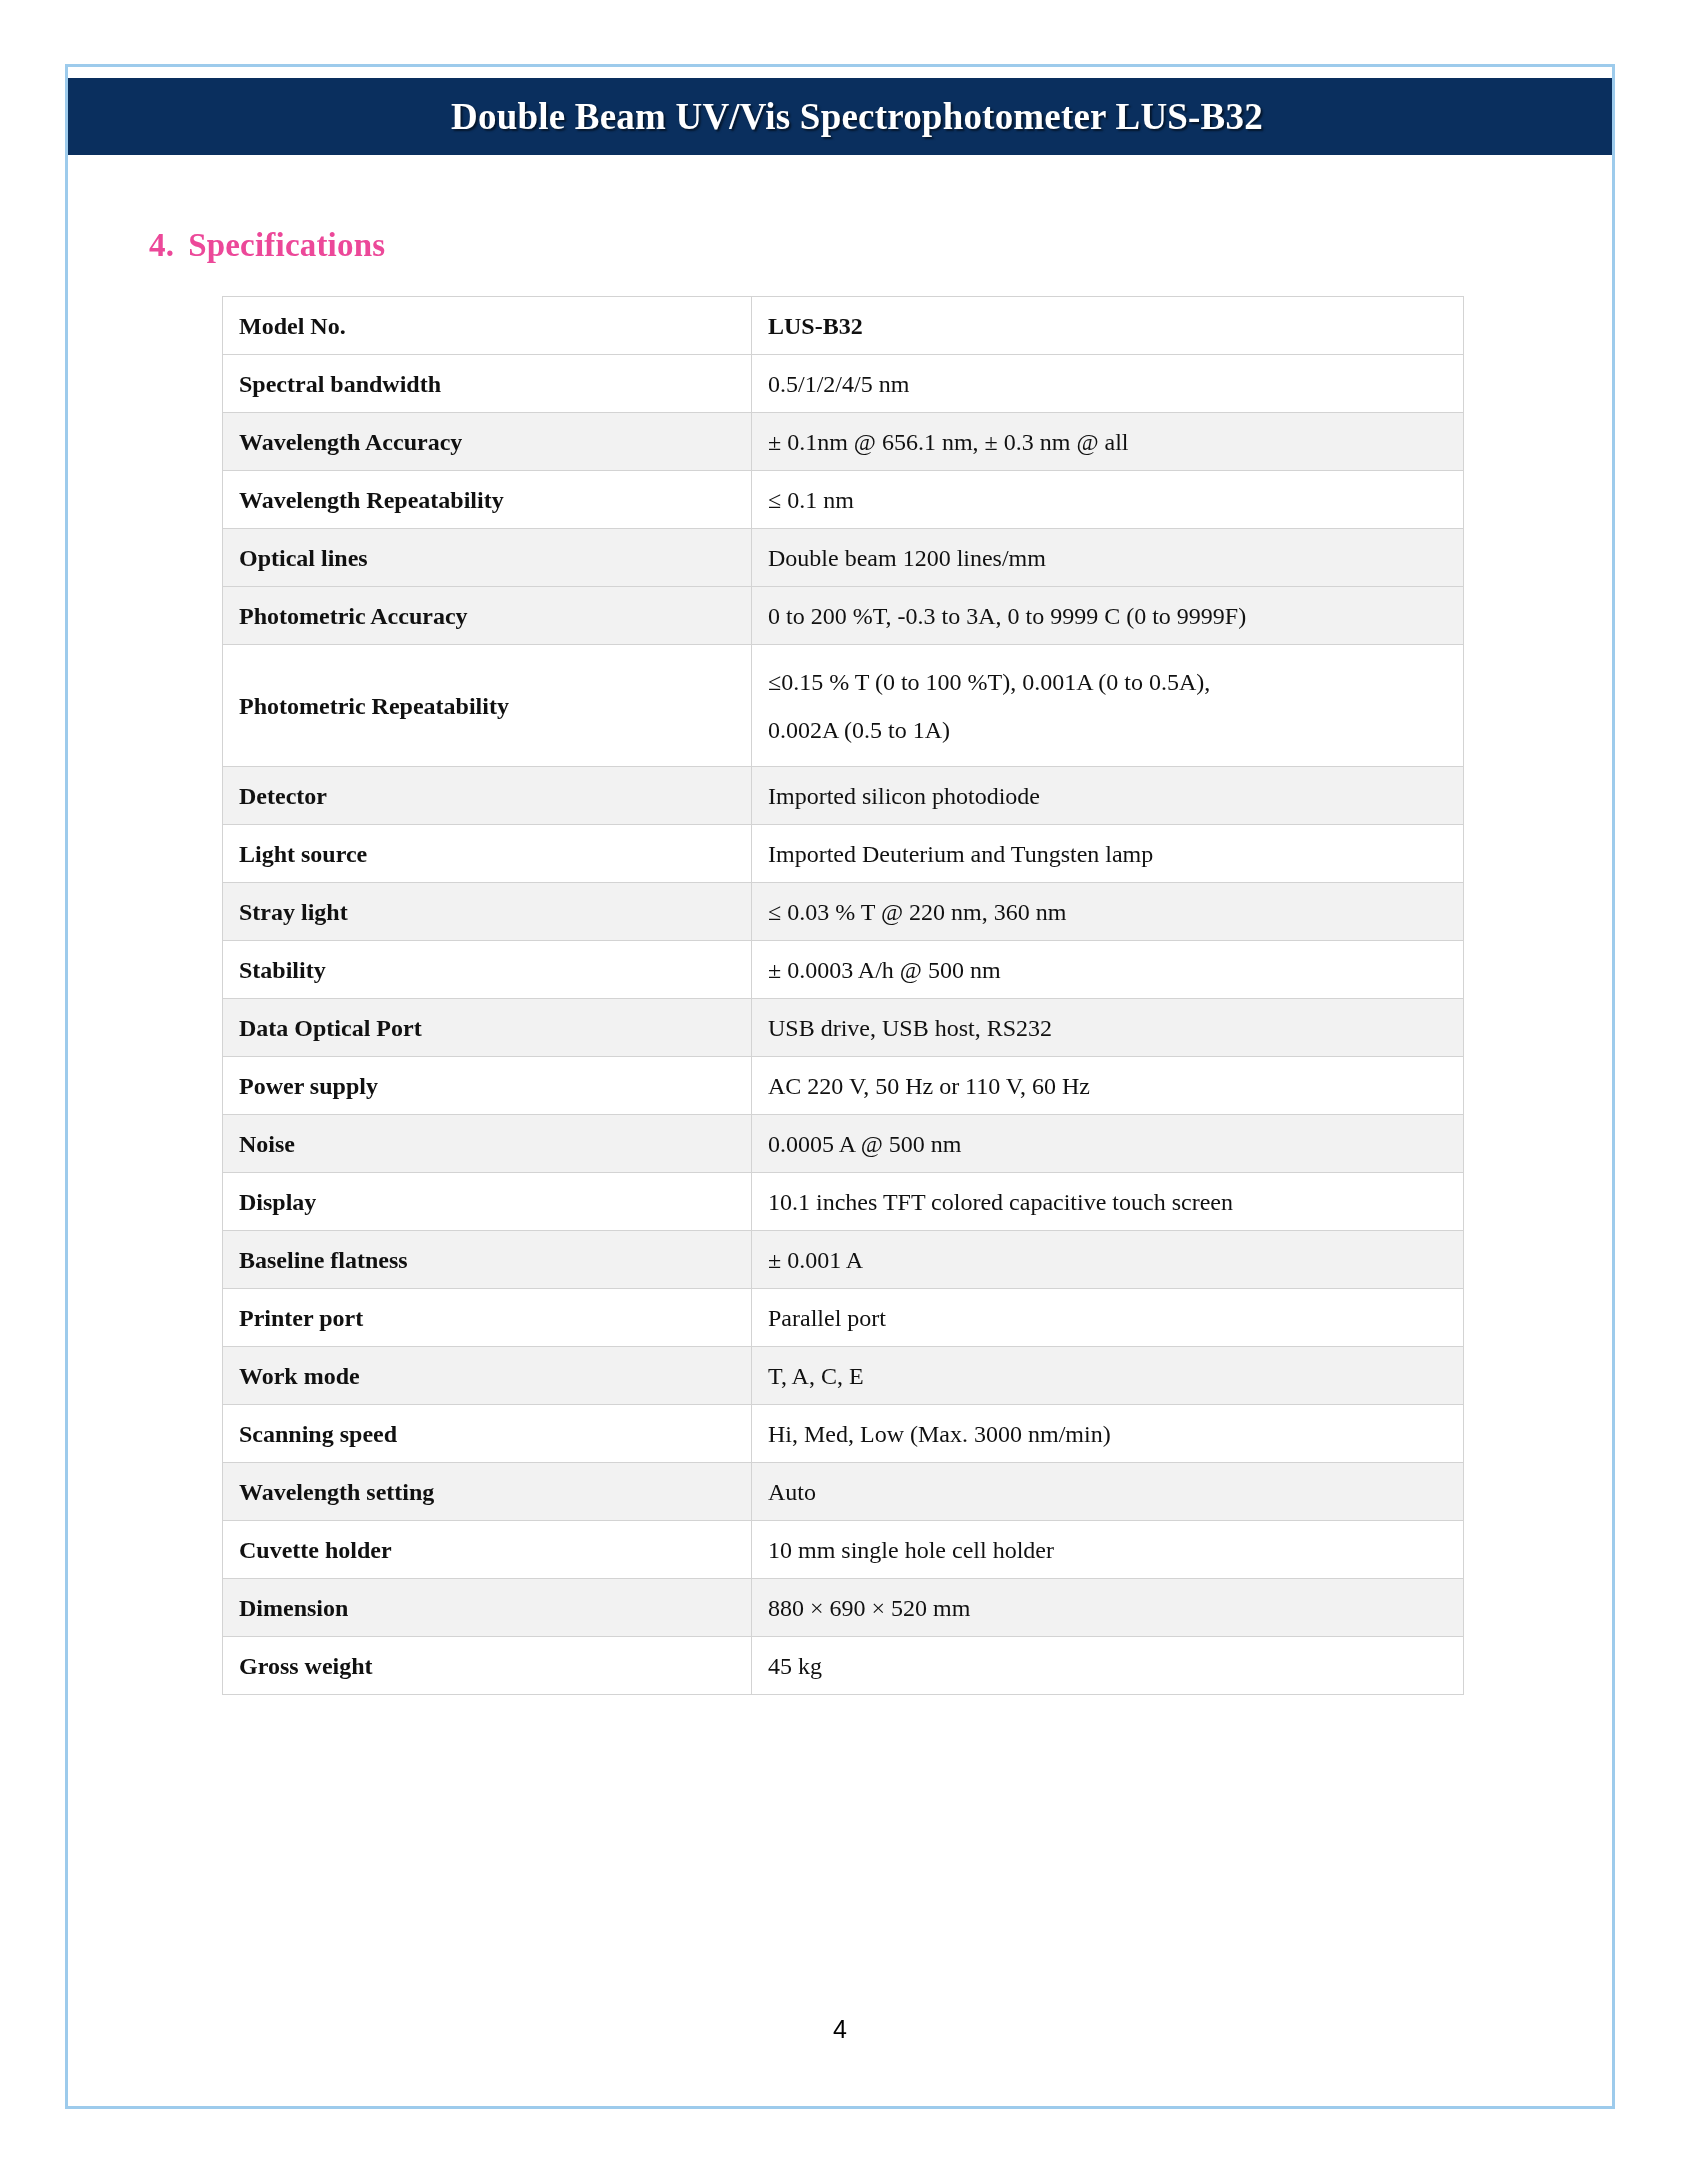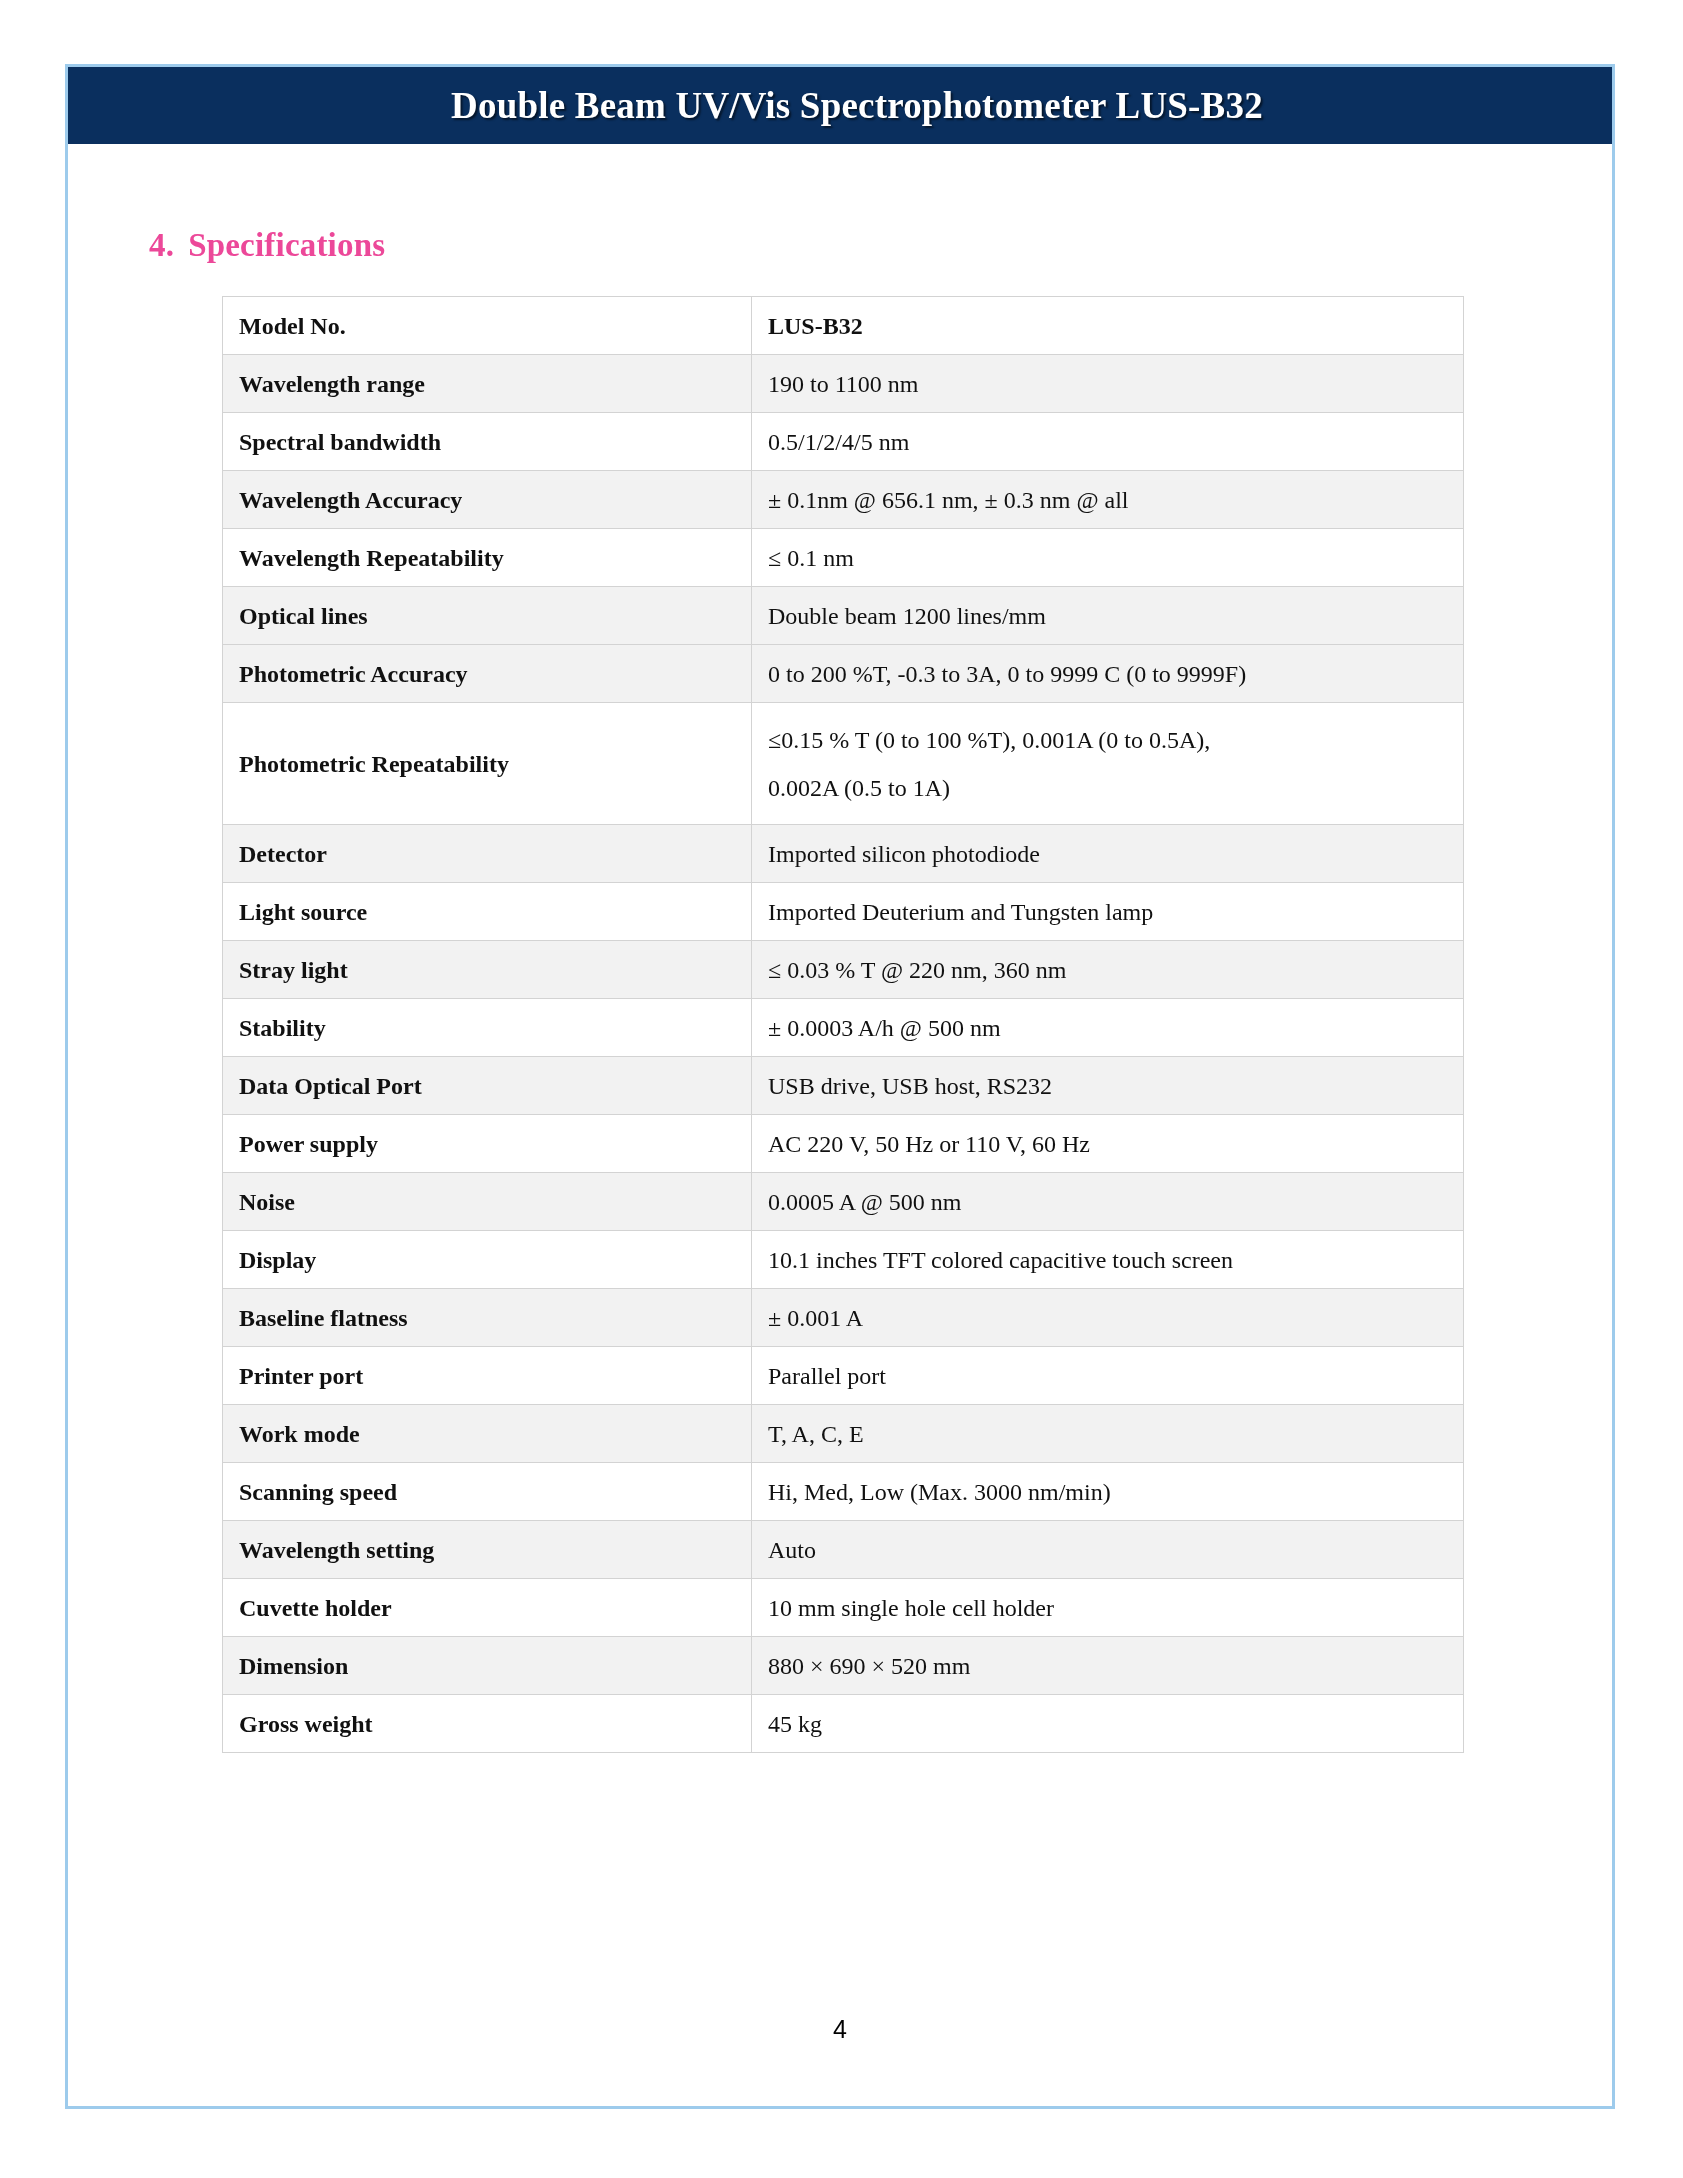--- a/index.html
+++ b/index.html
@@ -23,21 +23,21 @@
     height: 2045px;
     border: 3px solid #9dcbec;
     box-sizing: border-box;
     background: #ffffff;
   }
 
   
   #header-banner {
     position: absolute;
     left: 0;
-    top: 0;
+    top: 11px;
     width: 100%;
     height: 77px;
     background: #0a2f5e;
     display: flex;
     align-items: center;
     justify-content: center;
     box-sizing: border-box;
     padding-left: 34px;
   }
   #header-title {
@@ -142,24 +142,20 @@
       <table class="spec">
         <colgroup>
           <col class="c1">
           <col class="c2">
         </colgroup>
         <tbody id="spec-body">
             <tr>
               <td class="label">Model No.</td>
               <td style="font-weight: bold;">LUS-B32</td>
             </tr>
-            <tr class="alt">
-              <td class="label">Wavelength range</td>
-              <td>190 to 1100 nm</td>
-            </tr>
             <tr>
               <td class="label">Spectral bandwidth</td>
               <td>0.5/1/2/4/5 nm</td>
             </tr>
             <tr class="alt">
               <td class="label">Wavelength Accuracy</td>
               <td>± 0.1nm @ 656.1 nm, ± 0.3 nm @ all</td>
             </tr>
             <tr>
               <td class="label">Wavelength Repeatability</td>

